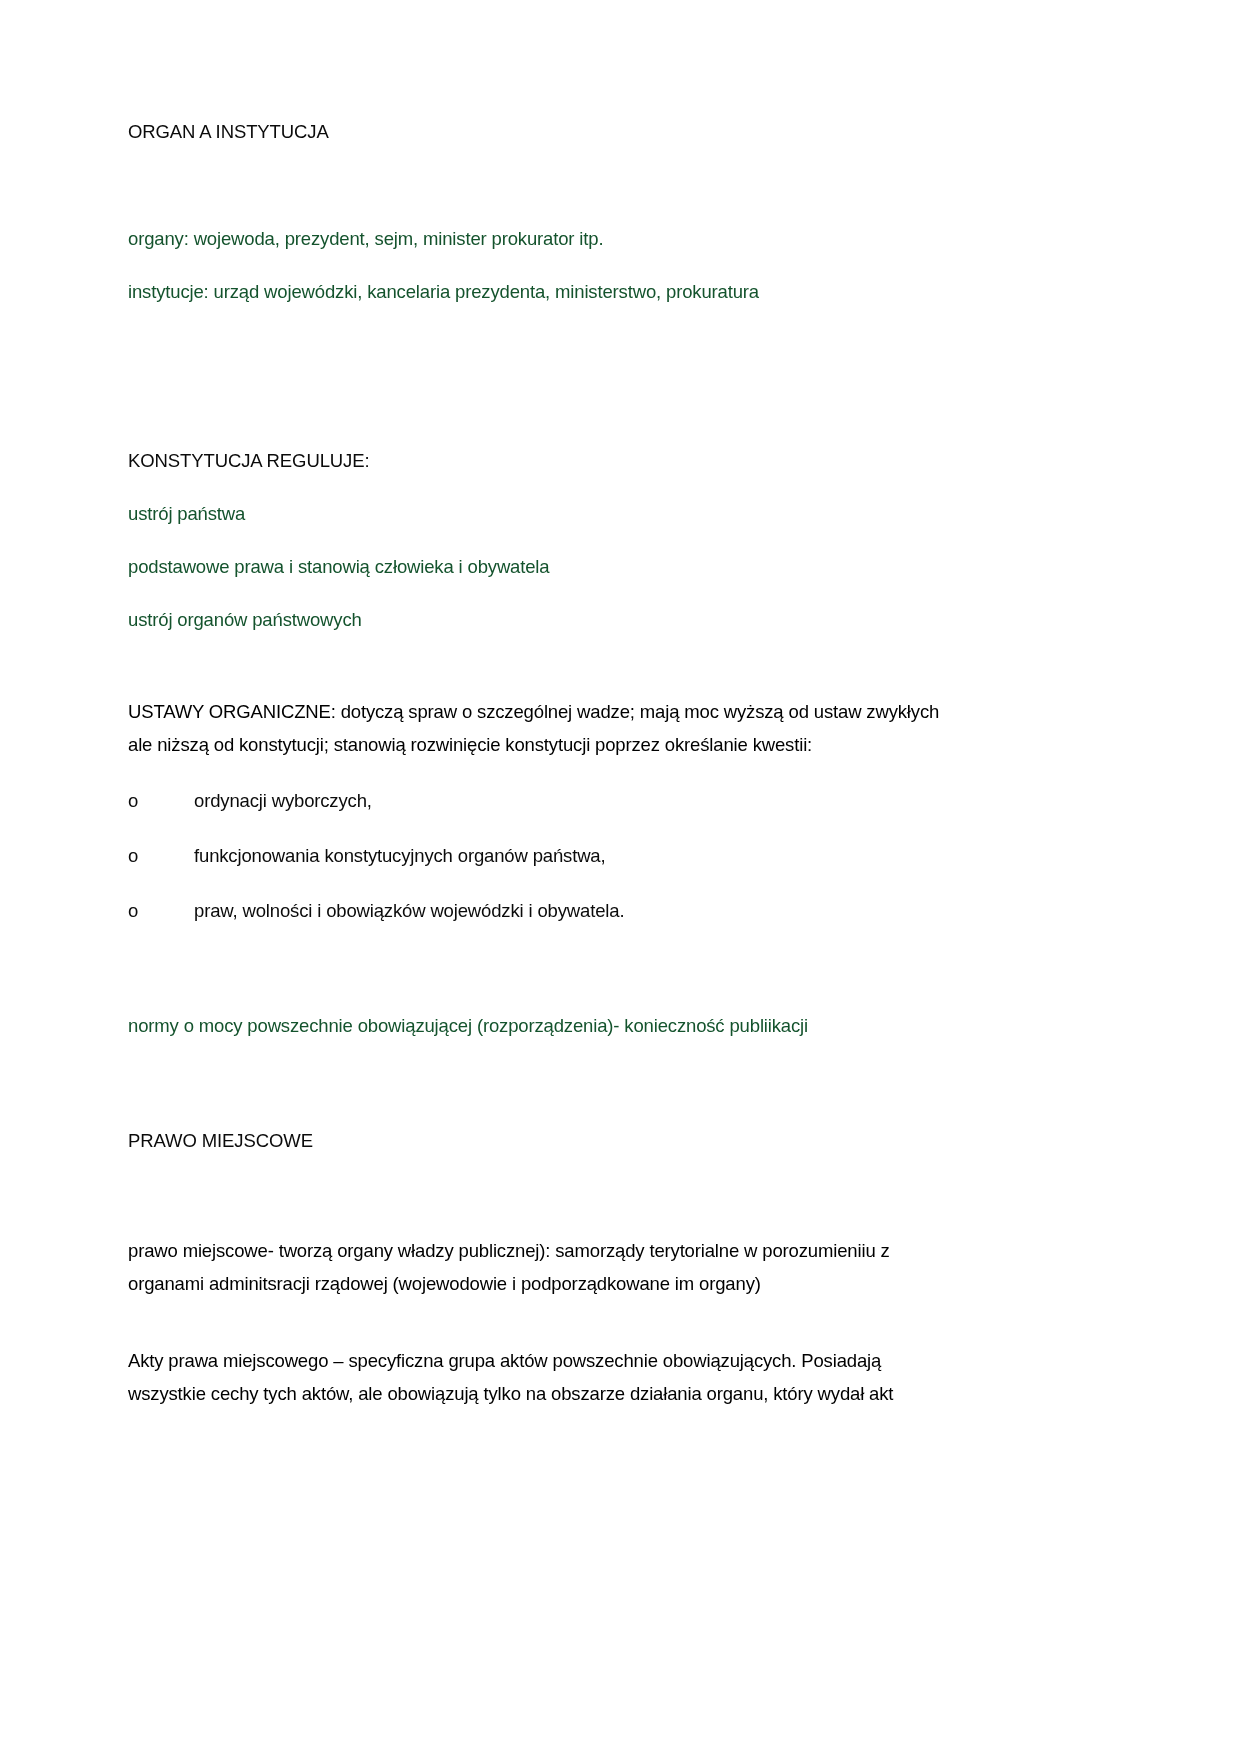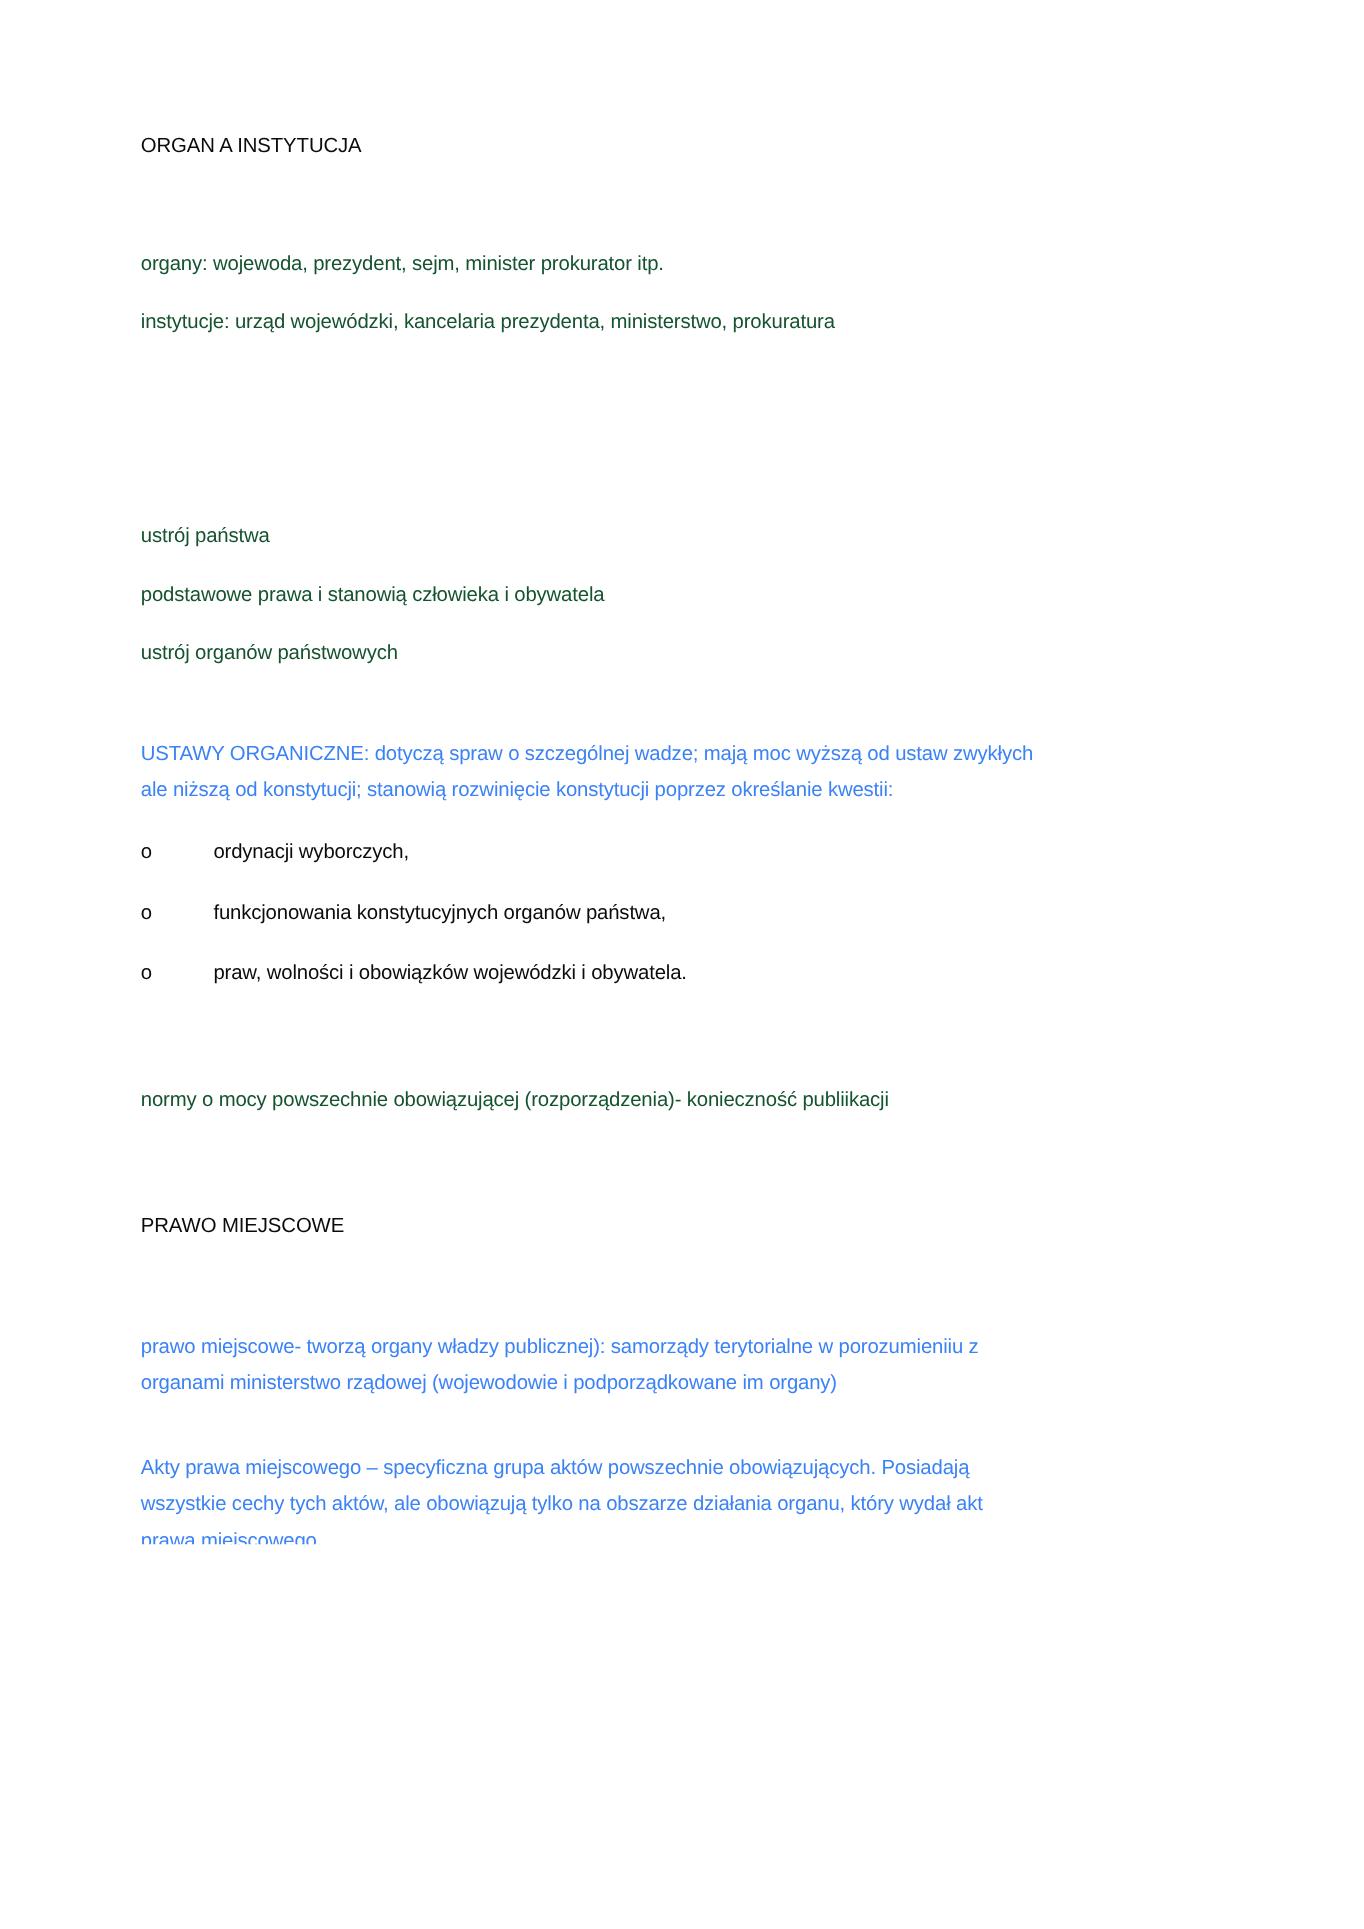--- a/index.html
+++ b/index.html
@@ -37,21 +37,21 @@
   .heading {
     font-size: 18.5px;
     line-height: 27px;
     letter-spacing: -0.1px;
     color: #0b0b0b;
   }
   .para {
     font-size: 18.5px;
     line-height: 33px;
     letter-spacing: -0.15px;
-    color: #3b82f6;
+    color: #000000;
     width: 815px;
   }
   .gap-s  { height: 26px; }
   .gap-m  { height: 44px; }
   .gap-l  { height: 62px; }
   .gap-xl { height: 80px; }
   .bullet-row {
     display: flex;
     align-items: flex-start;
     font-size: 18.5px;
@@ -77,20 +77,21 @@
 
     <div class="heading">ORGAN A INSTYTUCJA</div>
     <div class="gap-xl"></div>
     <div class="line">organy: wojewoda, prezydent, sejm, minister prokurator itp.</div>
     <div class="gap-s"></div>
     <div class="line">instytucje: urząd wojewódzki, kancelaria prezydenta, ministerstwo, prokuratura</div>
 
     <div class="gap-xl"></div>
     <div class="gap-l"></div>
 
+    <div class="heading">KONSTYTUCJA REGULUJE:</div>
     <div class="gap-s"></div>
     <div class="line">ustrój państwa</div>
     <div class="gap-s"></div>
     <div class="line">podstawowe prawa i stanowią człowieka i obywatela</div>
     <div class="gap-s"></div>
     <div class="line">ustrój organów państwowych</div>
 
     <div class="gap-l"></div>
 
     <div class="para">USTAWY ORGANICZNE: dotyczą spraw o szczególnej wadze; mają moc wyższą od ustaw zwykłych ale niższą od konstytucji; stanowią rozwinięcie konstytucji poprzez określanie kwestii:</div>
@@ -114,18 +115,18 @@
     <div class="gap-l"></div>
 
     <div class="gap-s"></div>
     <div class="line">normy o mocy powszechnie obowiązującej (rozporządzenia)- konieczność publiikacji</div>
     <div class="gap-s"></div>
 
     <div class="gap-l"></div>
 
     <div class="heading">PRAWO MIEJSCOWE</div>
     <div class="gap-xl"></div>
-    <div class="para">prawo miejscowe- tworzą organy władzy publicznej): samorządy terytorialne w porozumieniiu z organami ministerstwo rządowej (wojewodowie i podporządkowane im organy)</div>
+    <div class="para">prawo miejscowe- tworzą organy władzy publicznej): samorządy terytorialne w porozumieniiu z organami adminitsracji rządowej (wojewodowie i podporządkowane im organy)</div>
     <div class="gap-m"></div>
     <div class="para">Akty prawa miejscowego – specyficzna grupa aktów powszechnie obowiązujących. Posiadają wszystkie cechy tych aktów, ale obowiązują tylko na obszarze działania organu, który wydał akt prawa miejscowego.</div>
 
   </div>
 </div>
 
 </body></html>

